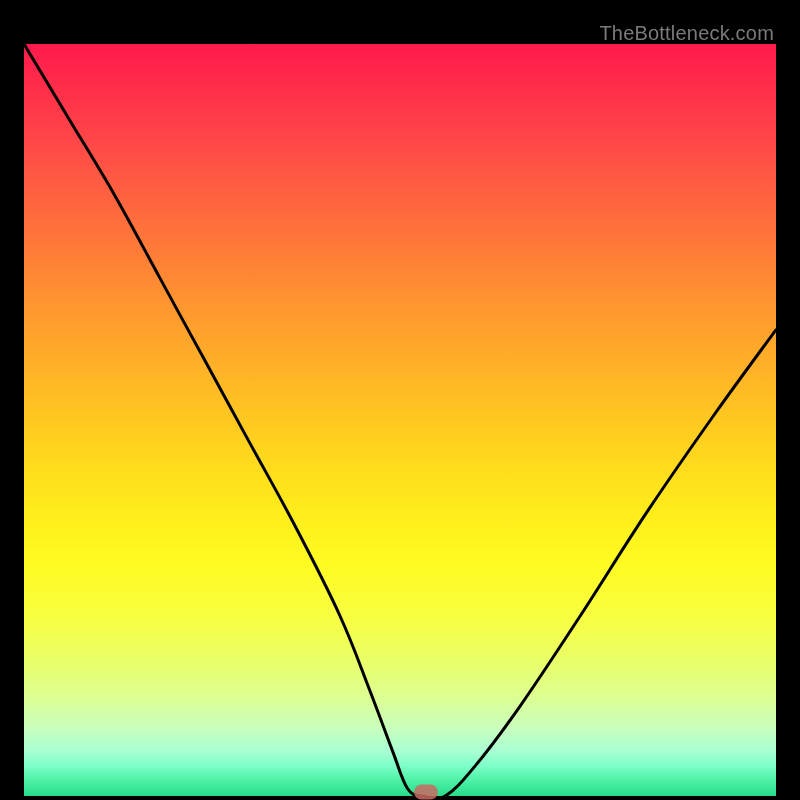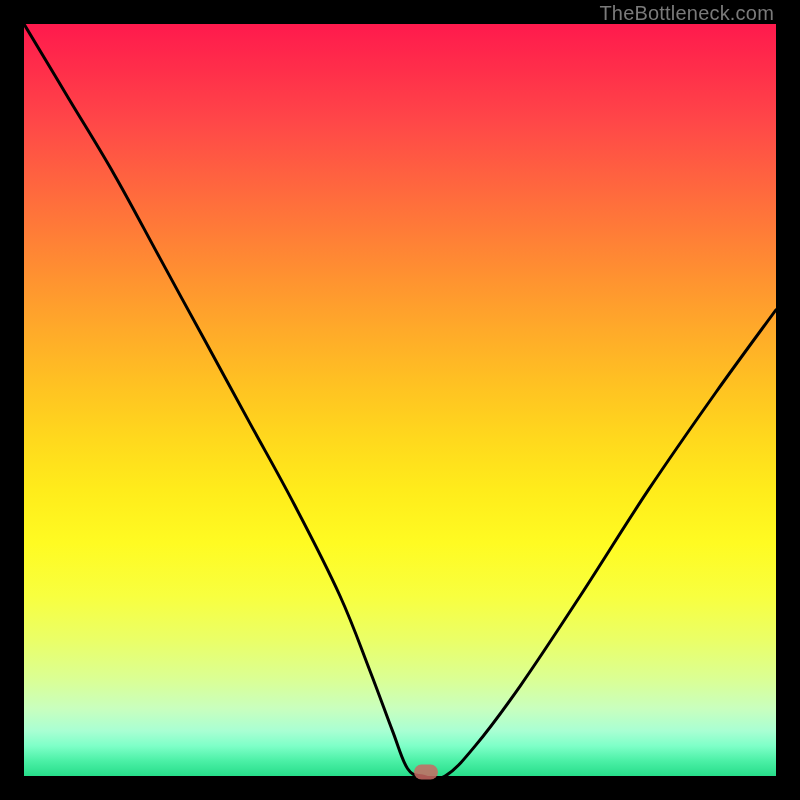--- a/index.html
+++ b/index.html
@@ -8,20 +8,21 @@
     width: 800px;
     height: 800px;
     background: #000;
     overflow: hidden;
   }
   .frame {
     position: relative;
     width: 800px;
     height: 745px;
     background: #000;
+    margin-top: 20px;
   }
   .plot-area {
     position: absolute;
     left: 24px;
     top: 24px;
     width: 752px;
     height: 752px;
     background: linear-gradient(to bottom,
       #ff1a4d 0%,
       #ff2e4a 6%,

